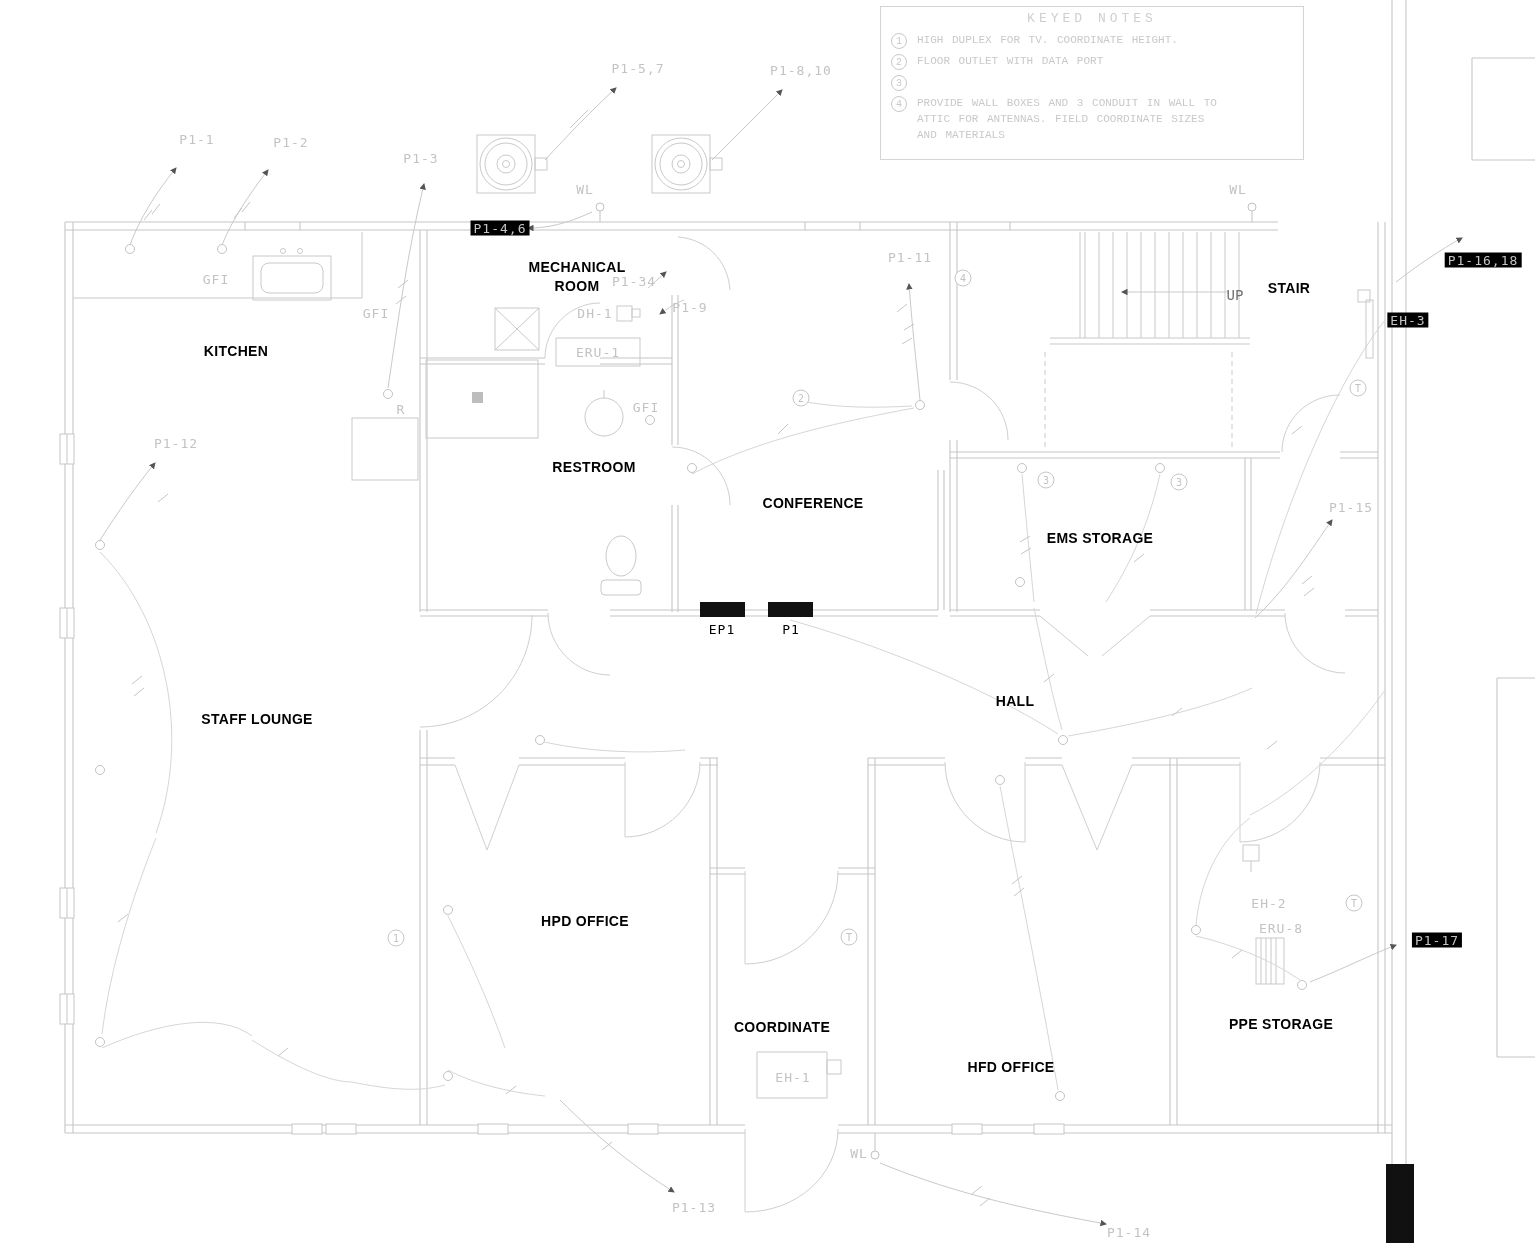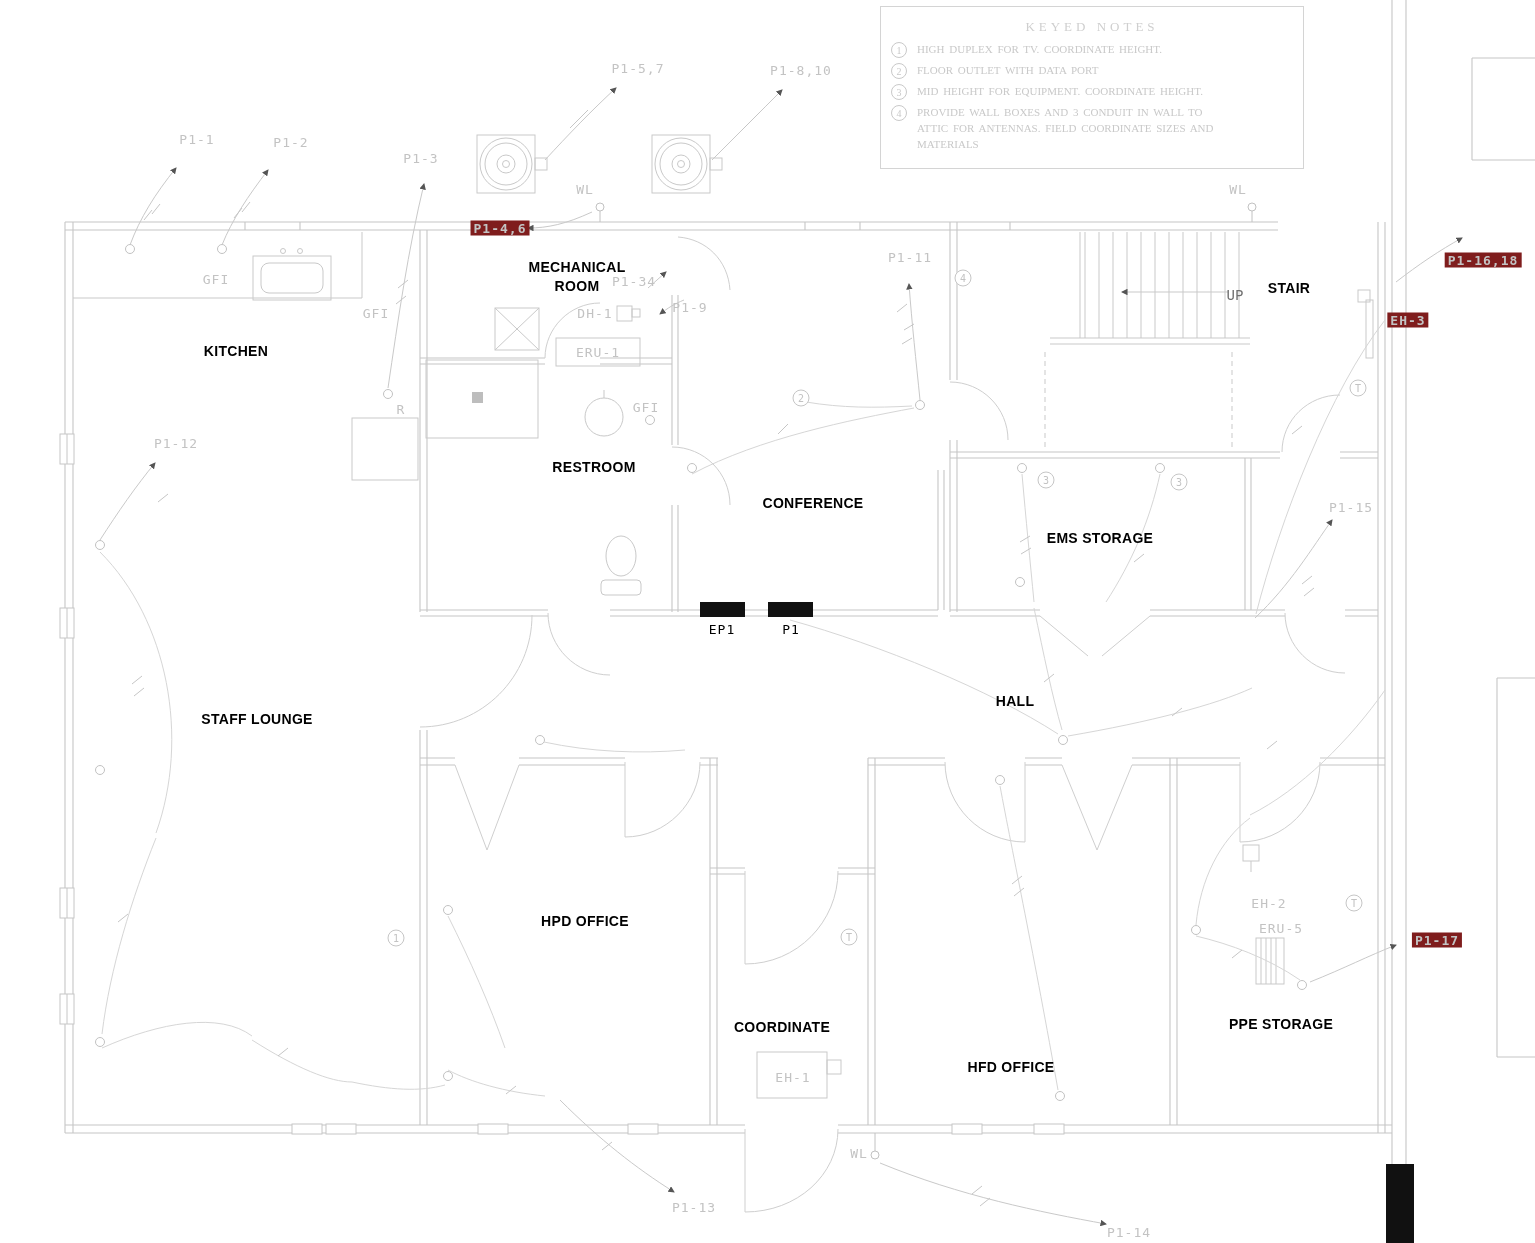--- a/index.html
+++ b/index.html
@@ -4,28 +4,28 @@
 <style>
   html,body{margin:0;padding:0;background:#fff;}
   .canvas{position:relative;width:1535px;height:1243px;background:#fff;overflow:hidden;
           font-family:"Liberation Sans",sans-serif;}
   .plan-svg{position:absolute;left:0;top:0;}
   .room-label{position:absolute;transform:translate(-50%,-50%);font-weight:700;font-size:14px;
               color:#000;white-space:nowrap;text-align:center;letter-spacing:.3px;}
   .room-label.wrap{white-space:normal;width:120px;line-height:1.35;}
   .cad{position:absolute;transform:translate(-50%,-50%);font-family:"DejaVu Sans Mono",monospace;
        font-size:13px;color:#c3c3c3;letter-spacing:1px;white-space:nowrap;}
-  .cad.bg{background:#7f1d1d;padding:0 3px;font-weight:bold;}
+  .cad.bg{background:#000000;padding:0 3px;}
   .cad.dark{color:#000000;}
   .cad.small{font-size:14px;color:#6f6f6f;letter-spacing:0;}
   .marker{position:absolute;transform:translate(-50%,-50%);width:17px;height:17px;border:1px solid #c6c6c6;
           border-radius:50%;color:#c3c3c3;font-size:10px;display:flex;align-items:center;justify-content:center;
           font-family:"DejaVu Sans Mono",monospace;background:#fff;box-sizing:border-box;}
   .keyed-notes{position:absolute;left:880px;top:6px;width:424px;border:1px solid #d4d4d4;
-               padding:12px 10px 10px 10px;color:#c9c9c9;font-family:Liberation Serif, serif;box-sizing:border-box;}
+               padding:4px 10px 10px 10px;color:#c9c9c9;font-family:Liberation Mono, monospace;box-sizing:border-box;}
   .kn-title{text-align:center;font-size:13px;letter-spacing:4px;margin-bottom:7px;color:#cfcfcf;}
   .kn-item{display:flex;gap:10px;margin:5px 0;align-items:flex-start;}
   .kn-num{flex:none;width:16px;height:16px;border:1px solid #c9c9c9;border-radius:50%;font-size:10px;
           line-height:16px;text-align:center;box-sizing:border-box;}
   .kn-text{width:310px;font-size:11px;line-height:1.45;word-spacing:2px;}
 </style>
 </head>
 <body>
 
 <div class="canvas">
@@ -237,21 +237,20 @@
     <div class="kn-item">
       <span class="kn-num">1</span>
       <span class="kn-text">HIGH DUPLEX FOR TV. COORDINATE HEIGHT.</span>
     </div>
     <div class="kn-item">
       <span class="kn-num">2</span>
       <span class="kn-text">FLOOR OUTLET WITH DATA PORT</span>
     </div>
     <div class="kn-item">
       <span class="kn-num">3</span>
-      <span class="kn-text">MID HEIGHT FOR EQUIPMENT. COORDINATE HEIGHT.</span>
     </div>
     <div class="kn-item">
       <span class="kn-num">4</span>
       <span class="kn-text">PROVIDE WALL BOXES AND 3 CONDUIT IN WALL TO ATTIC FOR ANTENNAS. FIELD COORDINATE SIZES AND MATERIALS</span>
     </div>
   </div>
 
   <div class="room-label" style="left:236px;top:351px">KITCHEN</div>
   <div class="room-label wrap" style="left:577px;top:277px">MECHANICAL ROOM</div>
   <div class="room-label" style="left:594px;top:467px">RESTROOM</div>
@@ -278,21 +277,21 @@
   <div class="cad" style="left:1129px;top:1232px">P1-14</div>
   <div class="cad" style="left:1351px;top:507px">P1-15</div>
   <div class="cad bg" style="left:1483px;top:260px">P1-16,18</div>
   <div class="cad bg" style="left:1437px;top:940px">P1-17</div>
   <div class="cad" style="left:634px;top:281px">P1-34</div>
 
   <div class="cad" style="left:595px;top:313px">DH-1</div>
   <div class="cad" style="left:598px;top:352px">ERU-1</div>
   <div class="cad" style="left:793px;top:1077px">EH-1</div>
   <div class="cad" style="left:1269px;top:903px">EH-2</div>
-  <div class="cad" style="left:1281px;top:928px">ERU-5</div>
+  <div class="cad" style="left:1281px;top:928px">ERU-8</div>
   <div class="cad bg" style="left:1408px;top:320px">EH-3</div>
   <div class="cad dark" style="left:722px;top:629px">EP1</div>
   <div class="cad dark" style="left:791px;top:629px">P1</div>
 
   <div class="cad" style="left:216px;top:279px">GFI</div>
   <div class="cad" style="left:376px;top:313px">GFI</div>
   <div class="cad" style="left:646px;top:407px">GFI</div>
   <div class="cad" style="left:585px;top:189px">WL</div>
   <div class="cad" style="left:1238px;top:189px">WL</div>
   <div class="cad" style="left:859px;top:1153px">WL</div>

